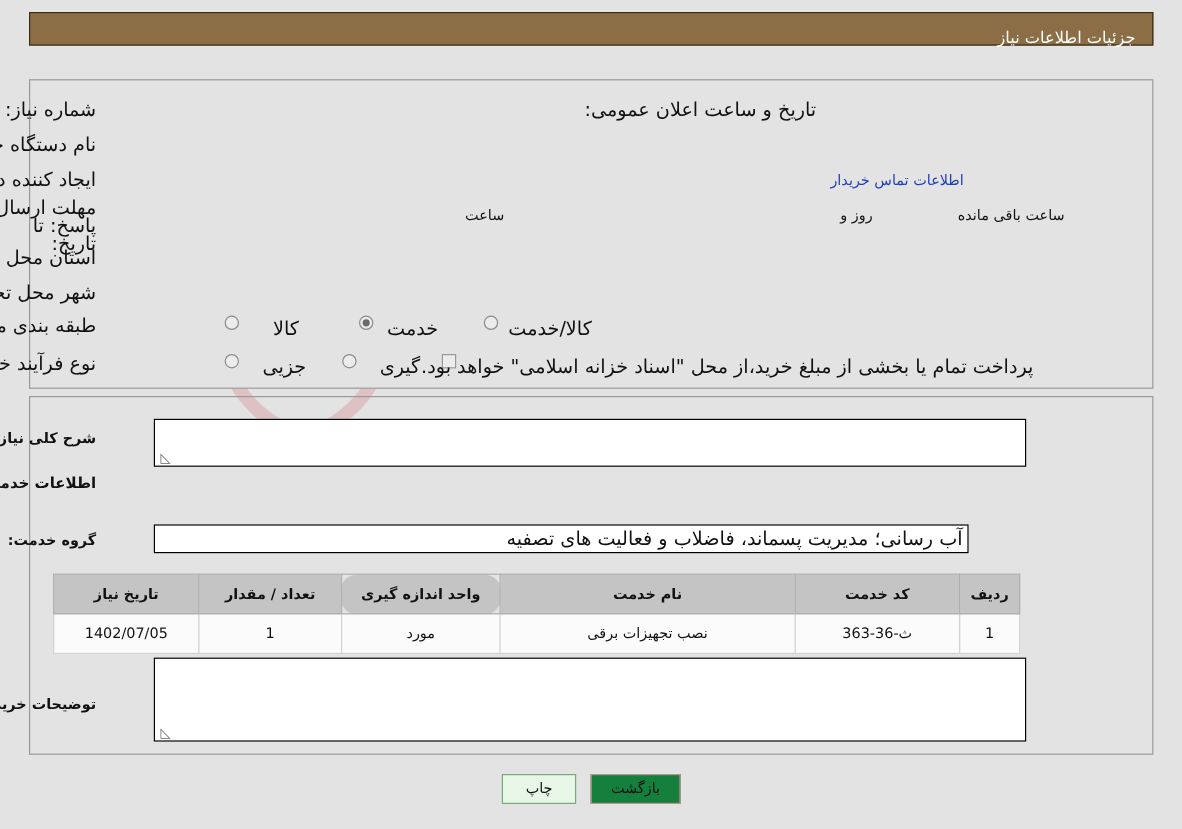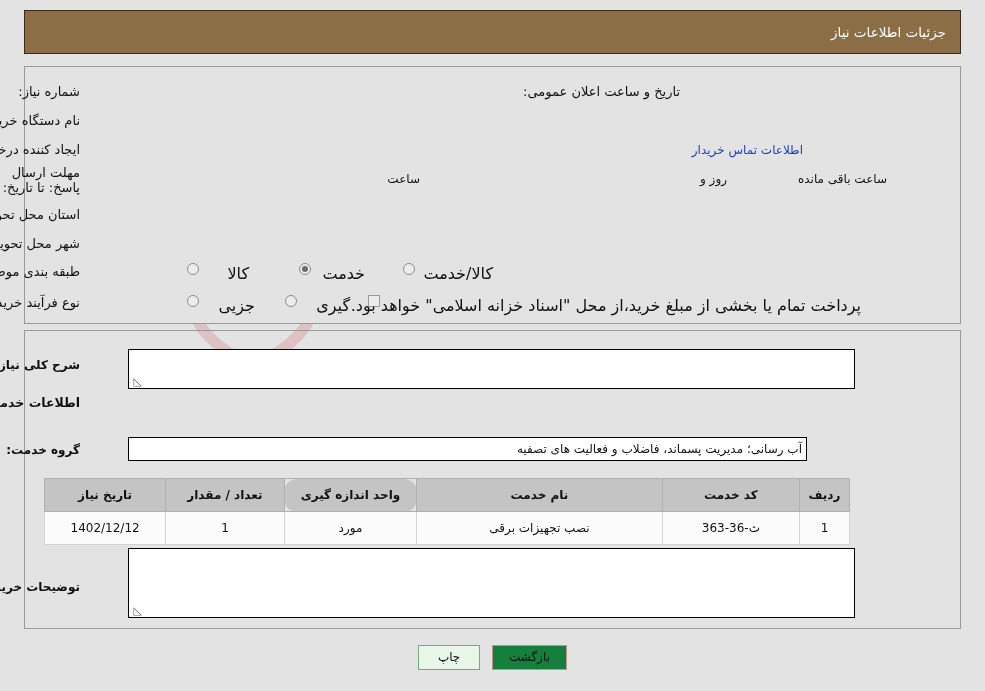--- a/index.html
+++ b/index.html
@@ -18,46 +18,46 @@
   #watermark .wm-text{
     position:absolute;left:235px;top:58px;
     font-size:86px;font-weight:bold;letter-spacing:-2px;
     color:rgba(120,120,120,0.22);
     font-family:"DejaVu Sans","Liberation Sans",sans-serif;
     direction:ltr;white-space:nowrap;
   }
   #watermark .wm-shield{position:absolute;left:178px;top:34px;}
   
   .topbar{
-    position:absolute;left:24px;top:10px;width:937px;height:44px;
+    position:absolute;left:24px;top:10px;width:937px;height:28px;
     background:#8c6e46;border:1px solid #3a2c18;box-sizing:border-box;
     z-index:2;
     text-align:center;
   }
   .topbar .title{
     position:absolute;right:14px;top:13px;
     color:#ffffff;font-size:13.5px;
   }
   
   .panel{
     position:absolute;left:24px;
     border:1px solid #9a9a9a;background:#e3e3e3;box-sizing:border-box;
     z-index:1;
   }
   #panel-top{top:66px;width:937px;height:258px;}
   #panel-mid{top:330px;width:937px;height:299px;background:transparent;}
   
   .lbl{
     position:absolute;text-align:right;white-space:nowrap;
-    font-size:13px;color:#111;line-height:14px;
+    font-size:16px;color:#111;line-height:14px;
   }
   .fld{
     position:absolute;box-sizing:border-box;
     border:1px solid #000;background:#fff;
-    font-size:12px;color:#111;
+    font-size:16px;color:#111;
     padding:1px 4px 0 4px;line-height:18px;height:21px;
     white-space:nowrap;overflow:hidden;text-align:center;
     font-family:"DejaVu Sans","Liberation Sans",sans-serif;
     margin-left:44px;
   }
   .fld.rtl-right{text-align:right;}
   .fld.timer{background:#fbfbe8;}
   .link{
     position:absolute;color:#1d3fbf;font-size:12px;white-space:nowrap;
     text-decoration:none;cursor:pointer;
@@ -200,21 +200,21 @@
       <th style="width:116px;">تاریخ نیاز</th>
     </tr>
   </thead>
   <tbody>
     <tr>
       <td>1</td>
       <td>ث-36-363</td>
       <td>نصب تجهیزات برقی</td>
       <td>مورد</td>
       <td>1</td>
-      <td>1402/12/12</td>
+      <td>1402/07/05</td>
     </tr>
   </tbody>
 </table>
 
 <div class="flabel-b" style="right:905px;top:580px;z-index:2;">توضیحات خریدار:</div>
 <div class="tarea" style="right:130px;top:548px;width:727px;height:70px;z-index:2;">
   <span></span>
   <span class="grip">◺</span>
 </div>
 

